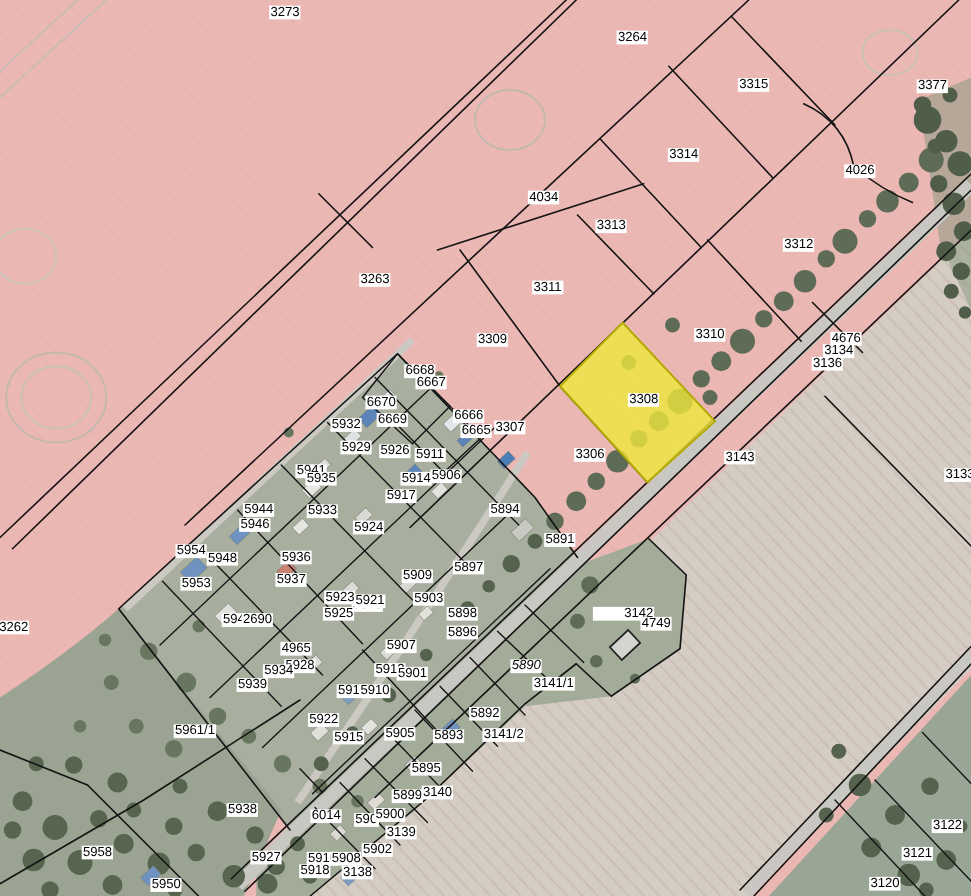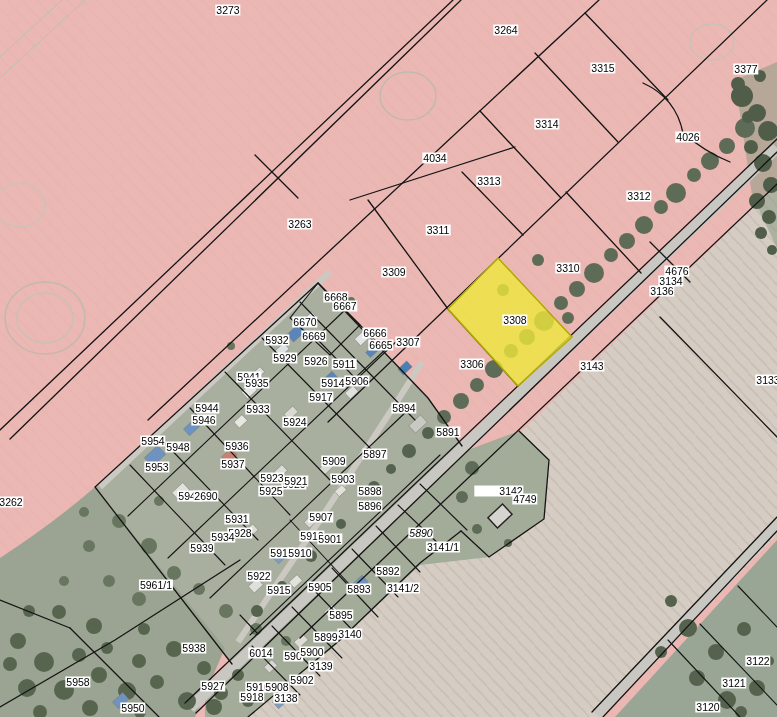--- a/index.html
+++ b/index.html
@@ -350,21 +350,21 @@
       <span class="plabel" style="left: 271px; top: 491px;">5925</span>
       <span class="plabel" style="left: 343px; top: 479px;">5903</span>
       <span class="plabel" style="left: 370px; top: 491px;">5898</span>
       <span class="plabel" style="left: 370px; top: 506px;">5896</span>
       <span class="plabel" style="left: 499px; top: 491px; padding-left: 25px;">3142</span>
       <span class="plabel" style="left: 525px; top: 499px;">4749</span>
       <span class="plabel" style="left: 190px; top: 496px;">5945</span>
       <span class="plabel" style="left: 206px; top: 496px;">2690</span>
       <span class="plabel" style="left: 312px; top: 505px; margin-top: 31px;">5912</span>
       <span class="plabel" style="left: 321px; top: 517px;">5907</span>
-      <span class="plabel" style="left: 237px; top: 519px;">5931</span>
+      <span class="plabel" style="left: 237px; top: 519px;">4965</span>
       <span class="plabel" style="left: 240px; top: 533px;">5928</span>
       <span class="plabel" style="left: 223px; top: 537px;">5934</span>
       <span class="plabel" style="left: 330px; top: 539px;">5901</span>
       <span class="plabel" style="left: 421px; top: 533px; font-style: italic;">5890</span>
       <span class="plabel" style="left: 443px; top: 547px;">3141/1</span>
       <span class="plabel" style="left: 202px; top: 548px;">5939</span>
       <span class="plabel" style="left: 282px; top: 553px;">5919</span>
       <span class="plabel" style="left: 300px; top: 553px;">5910</span>
       <span class="plabel" style="left: 156px; top: 585px;">5961/1</span>
       <span class="plabel" style="left: 259px; top: 576px;">5922</span>

